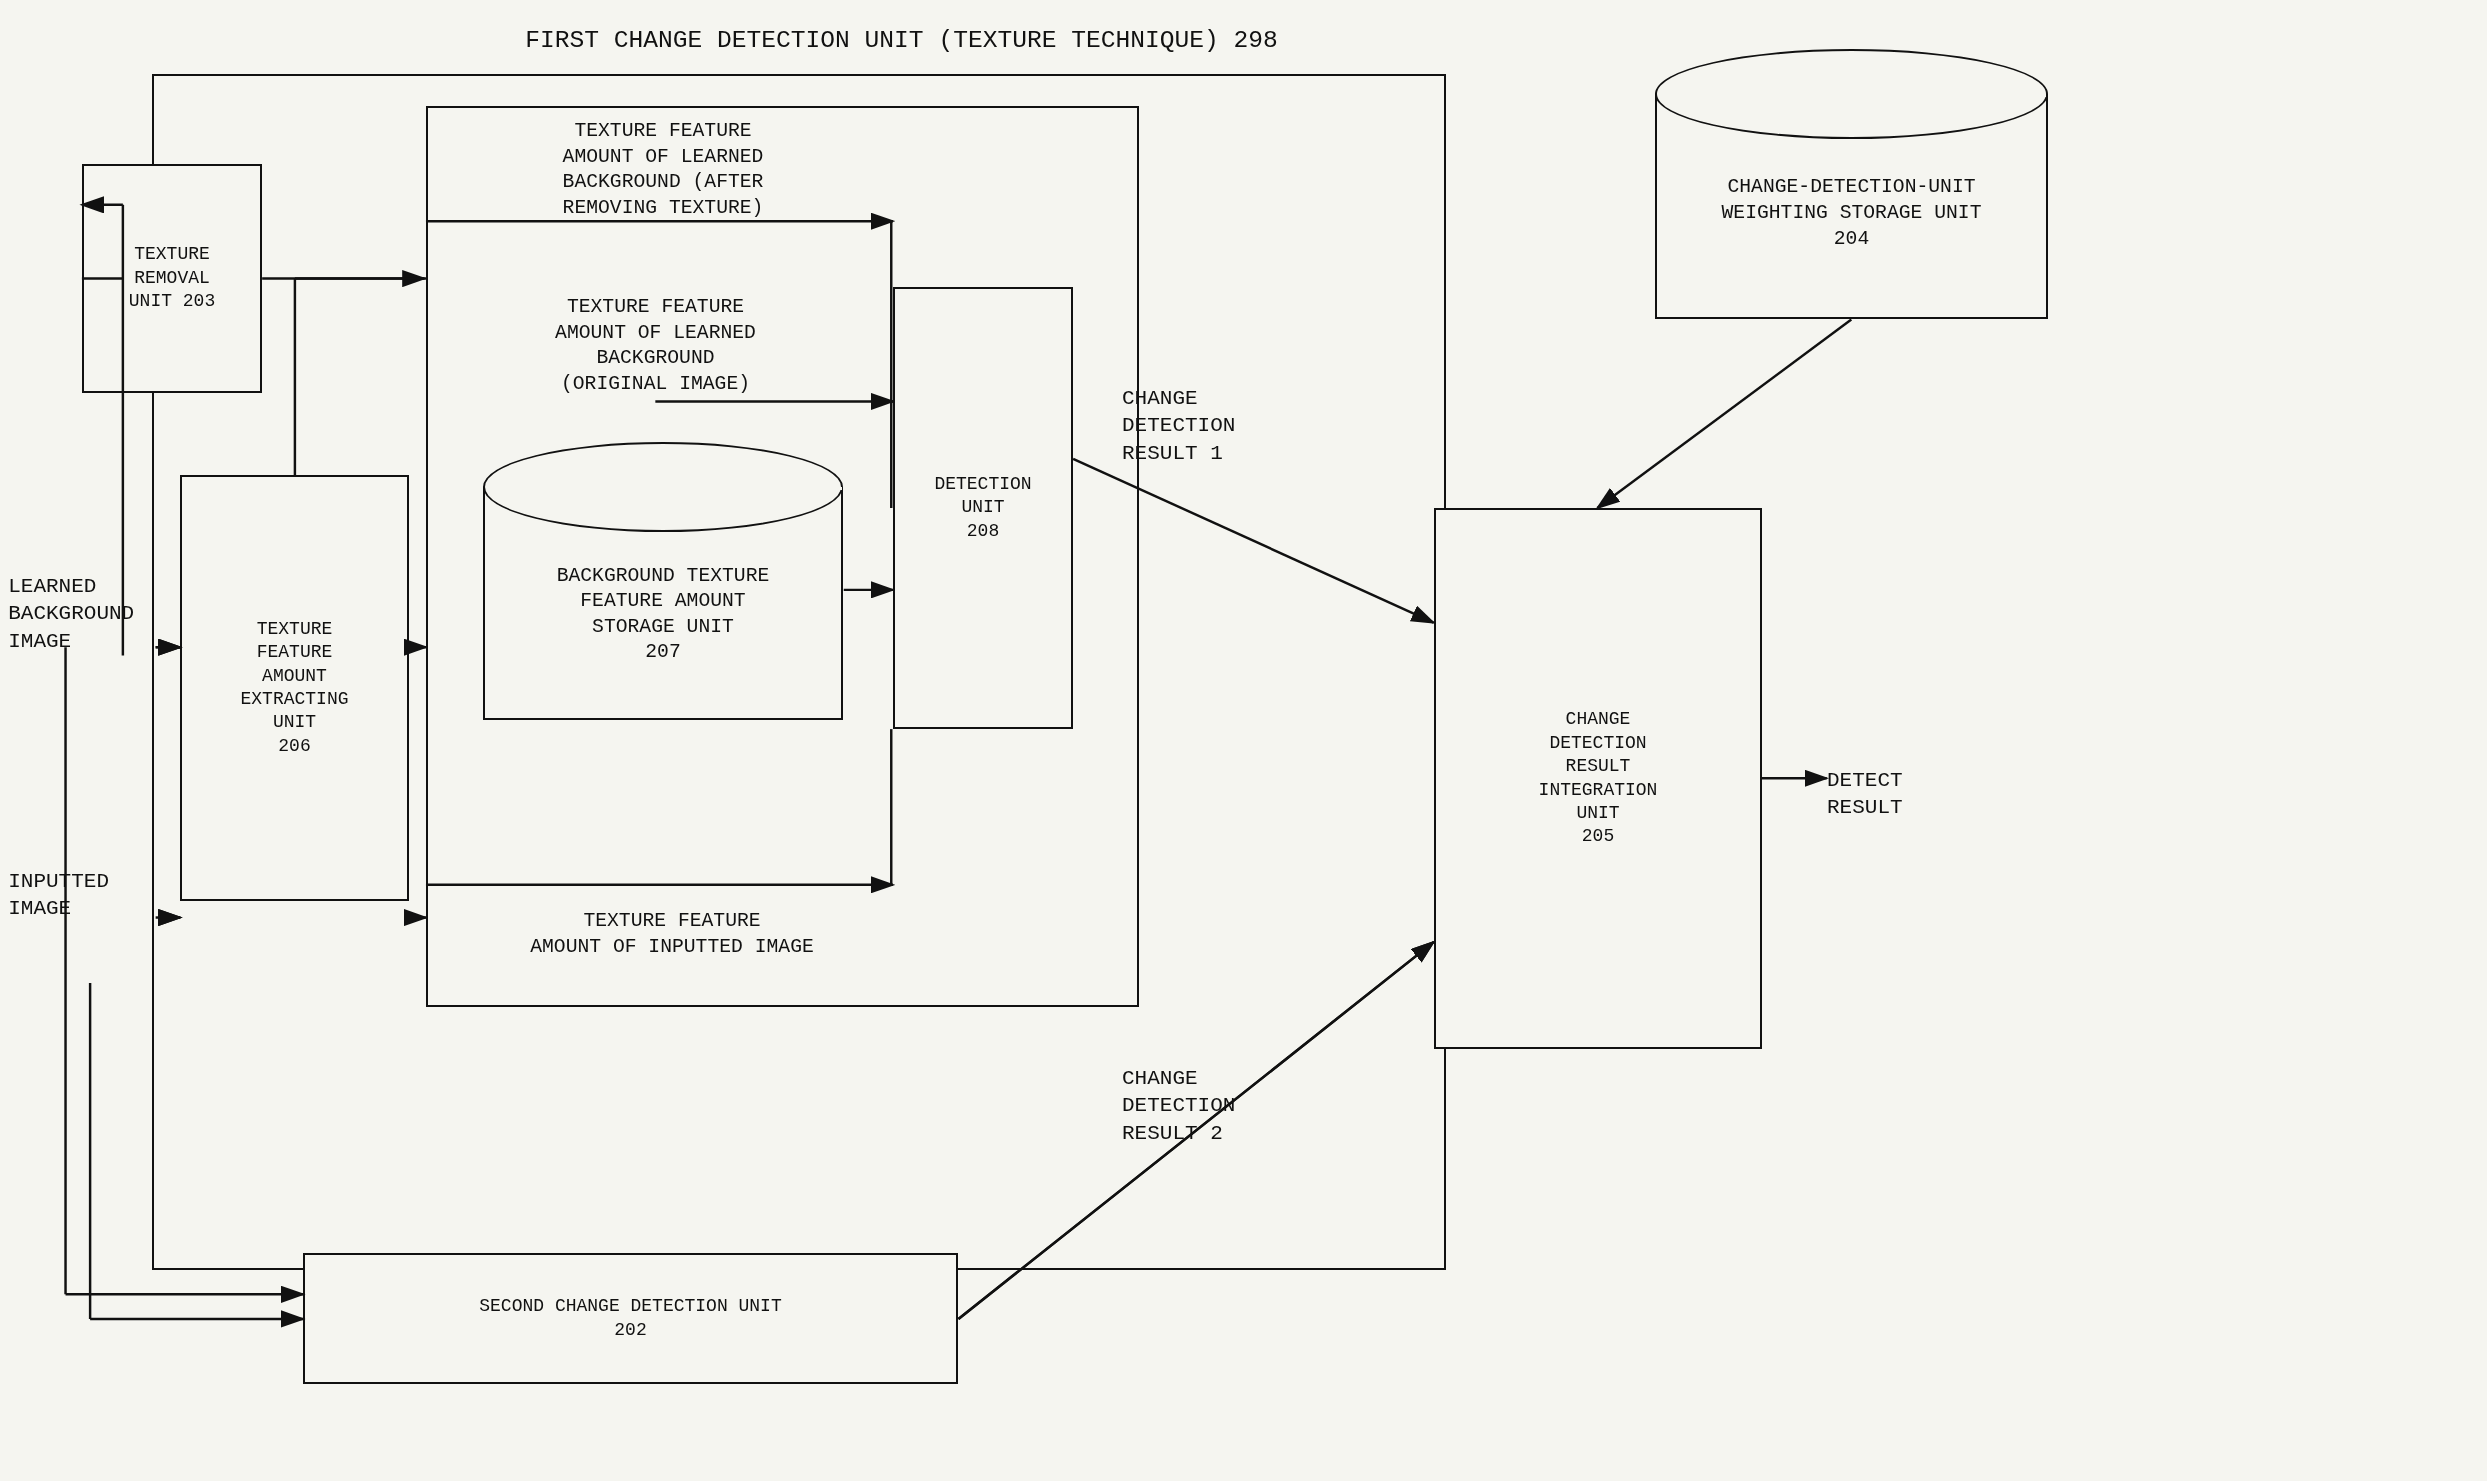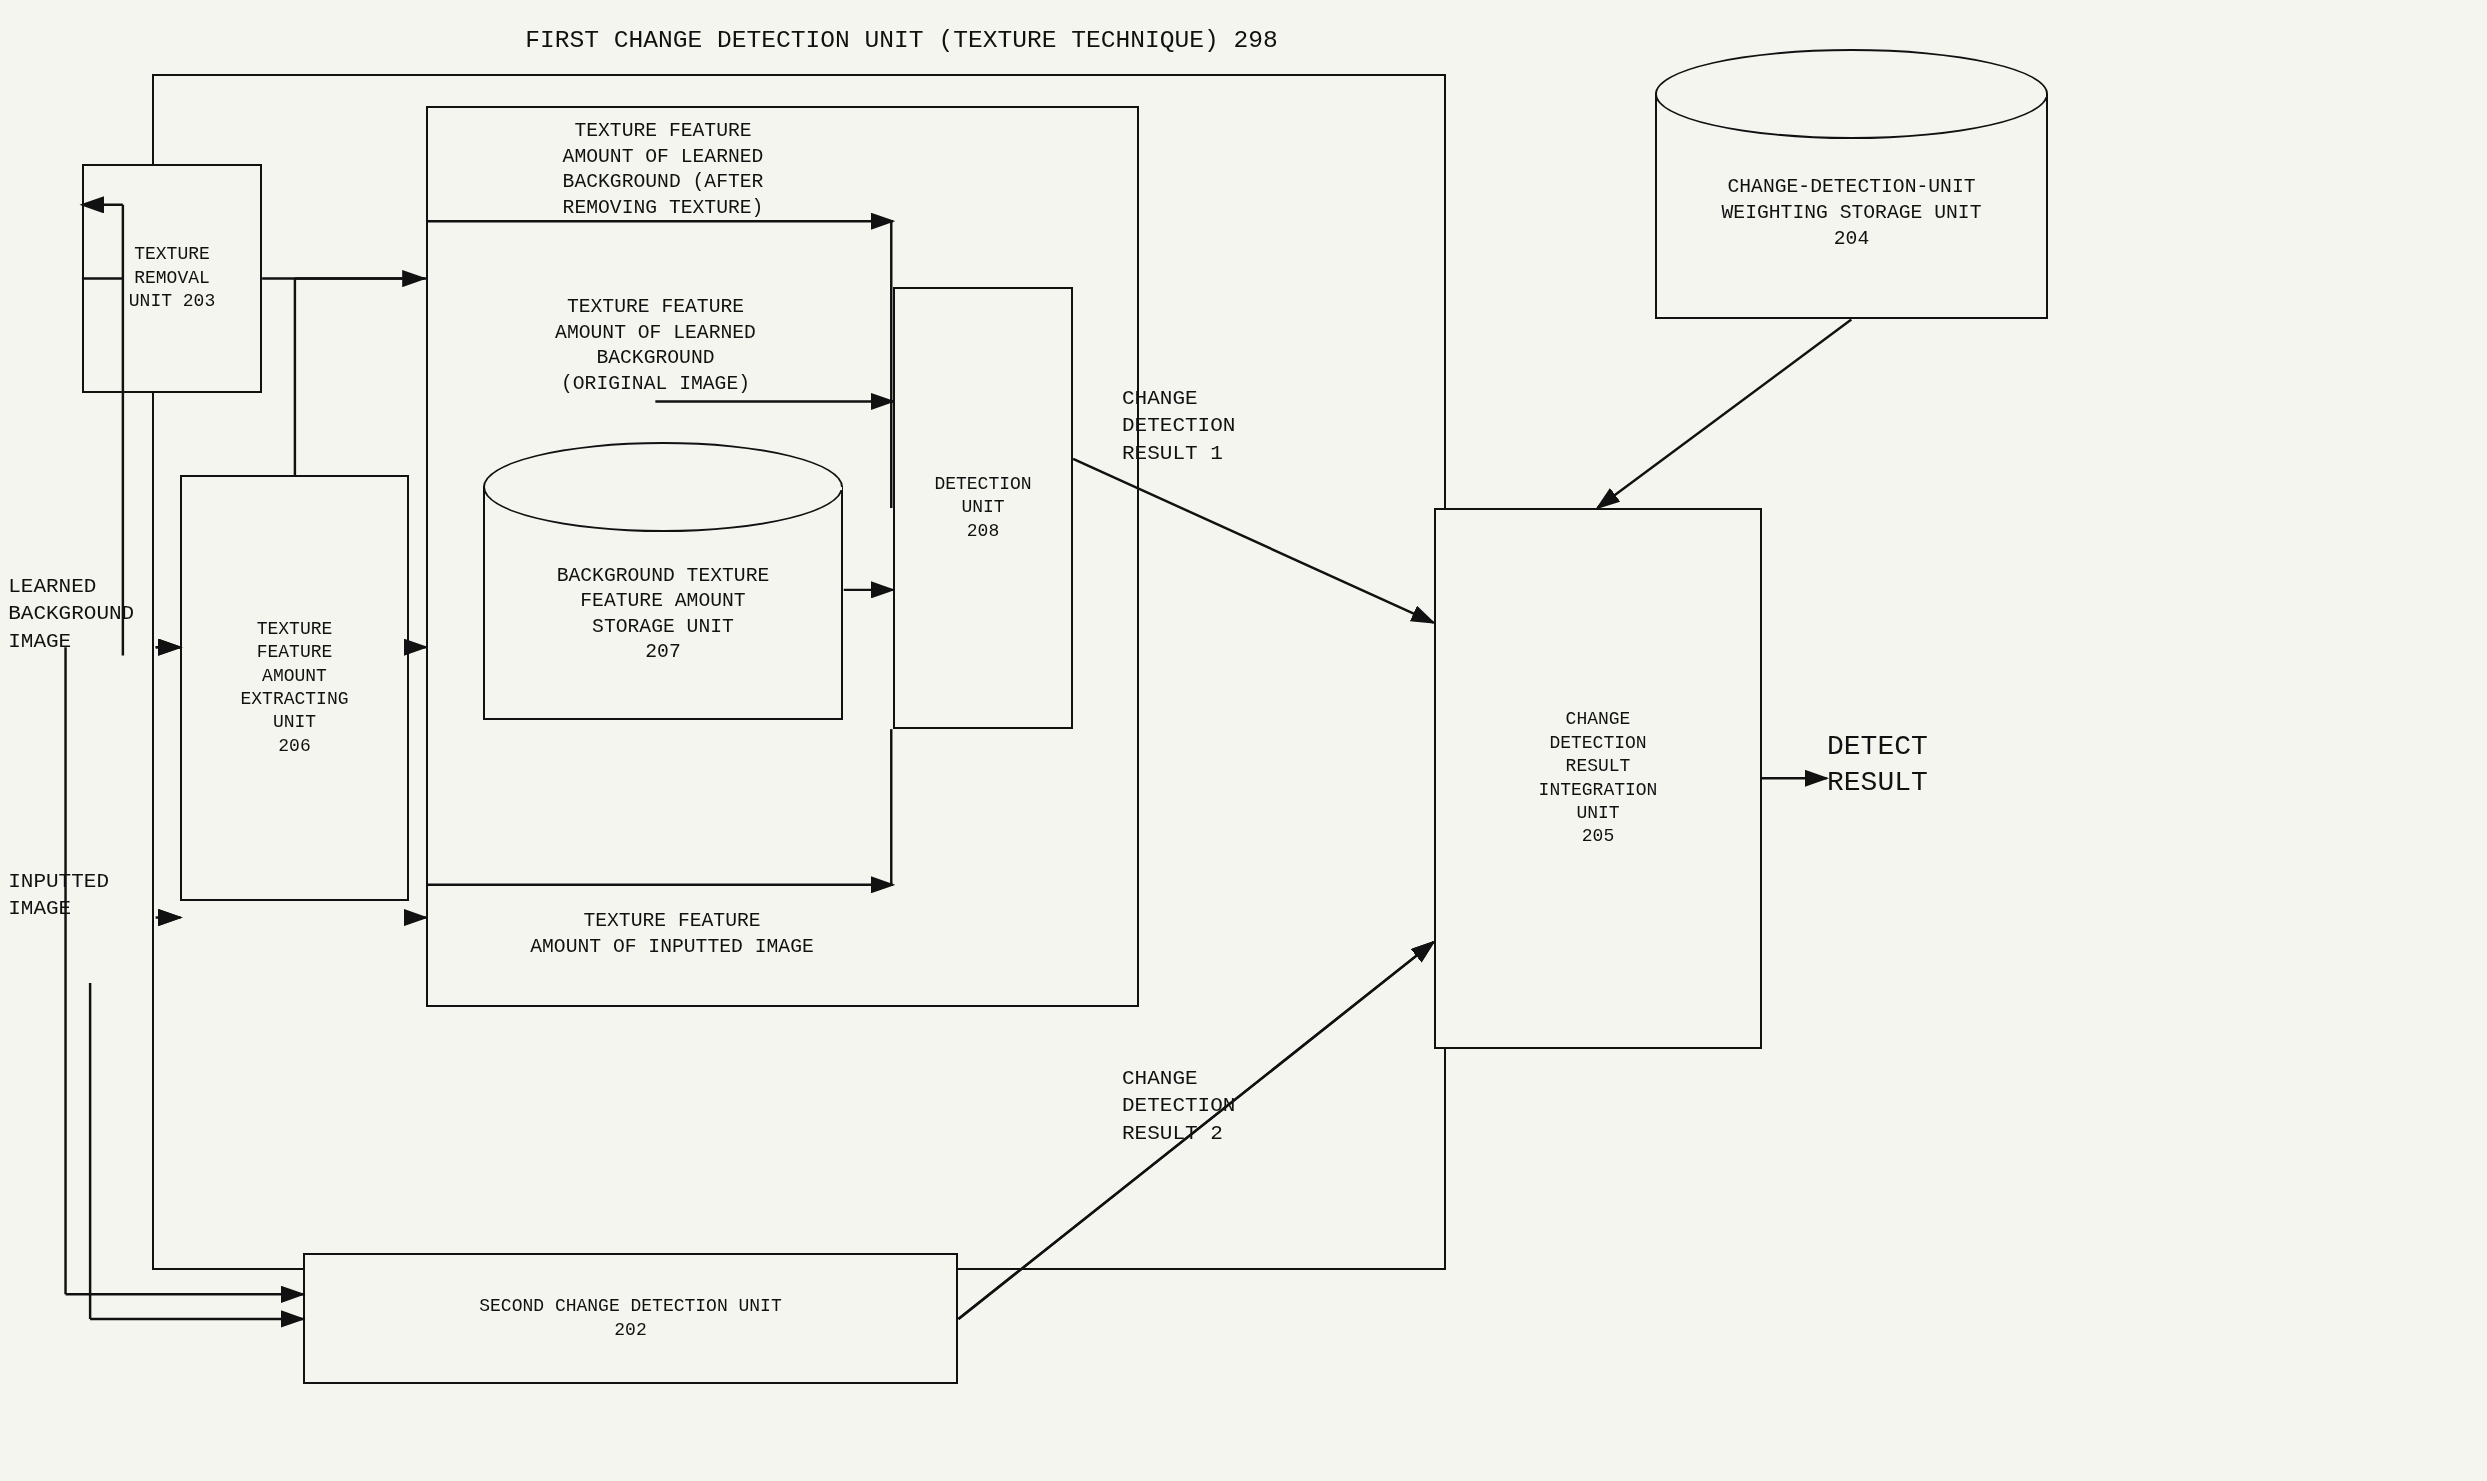--- a/index.html
+++ b/index.html
@@ -141,21 +141,21 @@
   </div>
 
   <div class="absolute-label" style="top:573px; left:8.2px; width:147px; font-size:21px; text-align:left;">
     LEARNED<br>BACKGROUND<br>IMAGE
   </div>
 
   <div class="absolute-label" style="top:868px; left:8.2px; width:147px; font-size:21px; text-align:left;">
     INPUTTED<br>IMAGE
   </div>
 
-  <div class="absolute-label" style="top:729px; left:1827px; width:147px; font-size:28px; text-align:left;">
+  <div class="absolute-label" style="top:767px; left:1827px; width:147px; font-size:21px; text-align:left;">
     DETECT<br>RESULT
   </div>
 
   <svg class="lines-svg" viewBox="0 0 3036 1809" width="2487" height="1482">
     <defs>
       <marker id="arrowhead" markerWidth="10" markerHeight="7" refX="9" refY="3.5" orient="auto">
         <polygon points="0 0, 10 3.5, 0 7" fill="#111"></polygon>
       </marker>
     </defs>
 

